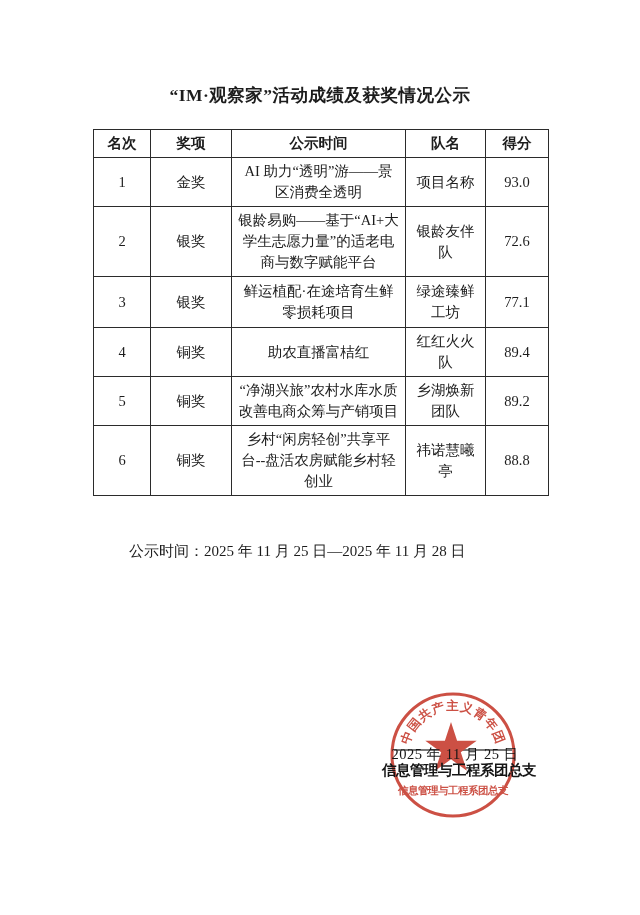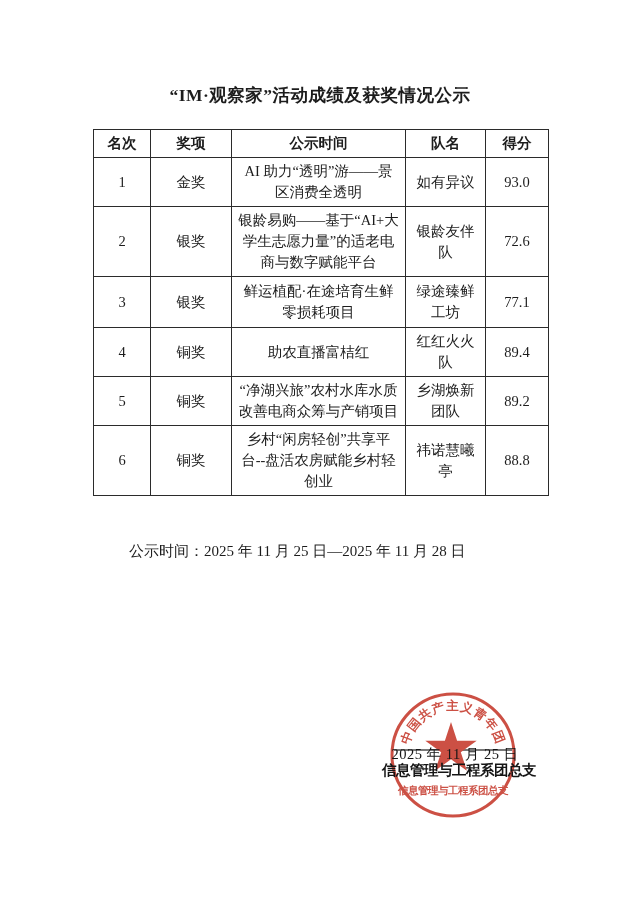--- a/index.html
+++ b/index.html
@@ -81,21 +81,21 @@
         <th>公示时间</th>
         <th>队名</th>
         <th>得分</th>
       </tr>
     </thead>
     <tbody>
       <tr class="r1">
         <td>1</td>
         <td>金奖</td>
         <td>AI 助力“透明”游——景区消费全透明</td>
-        <td>如有异议</td>
+        <td>项目名称</td>
         <td>93.0</td>
       </tr>
       <tr class="r2">
         <td>2</td>
         <td>银奖</td>
         <td>银龄易购——基于“AI+大学生志愿力量”的适老电商与数字赋能平台</td>
         <td>银龄友伴队</td>
         <td>72.6</td>
       </tr>
       <tr class="r3">

